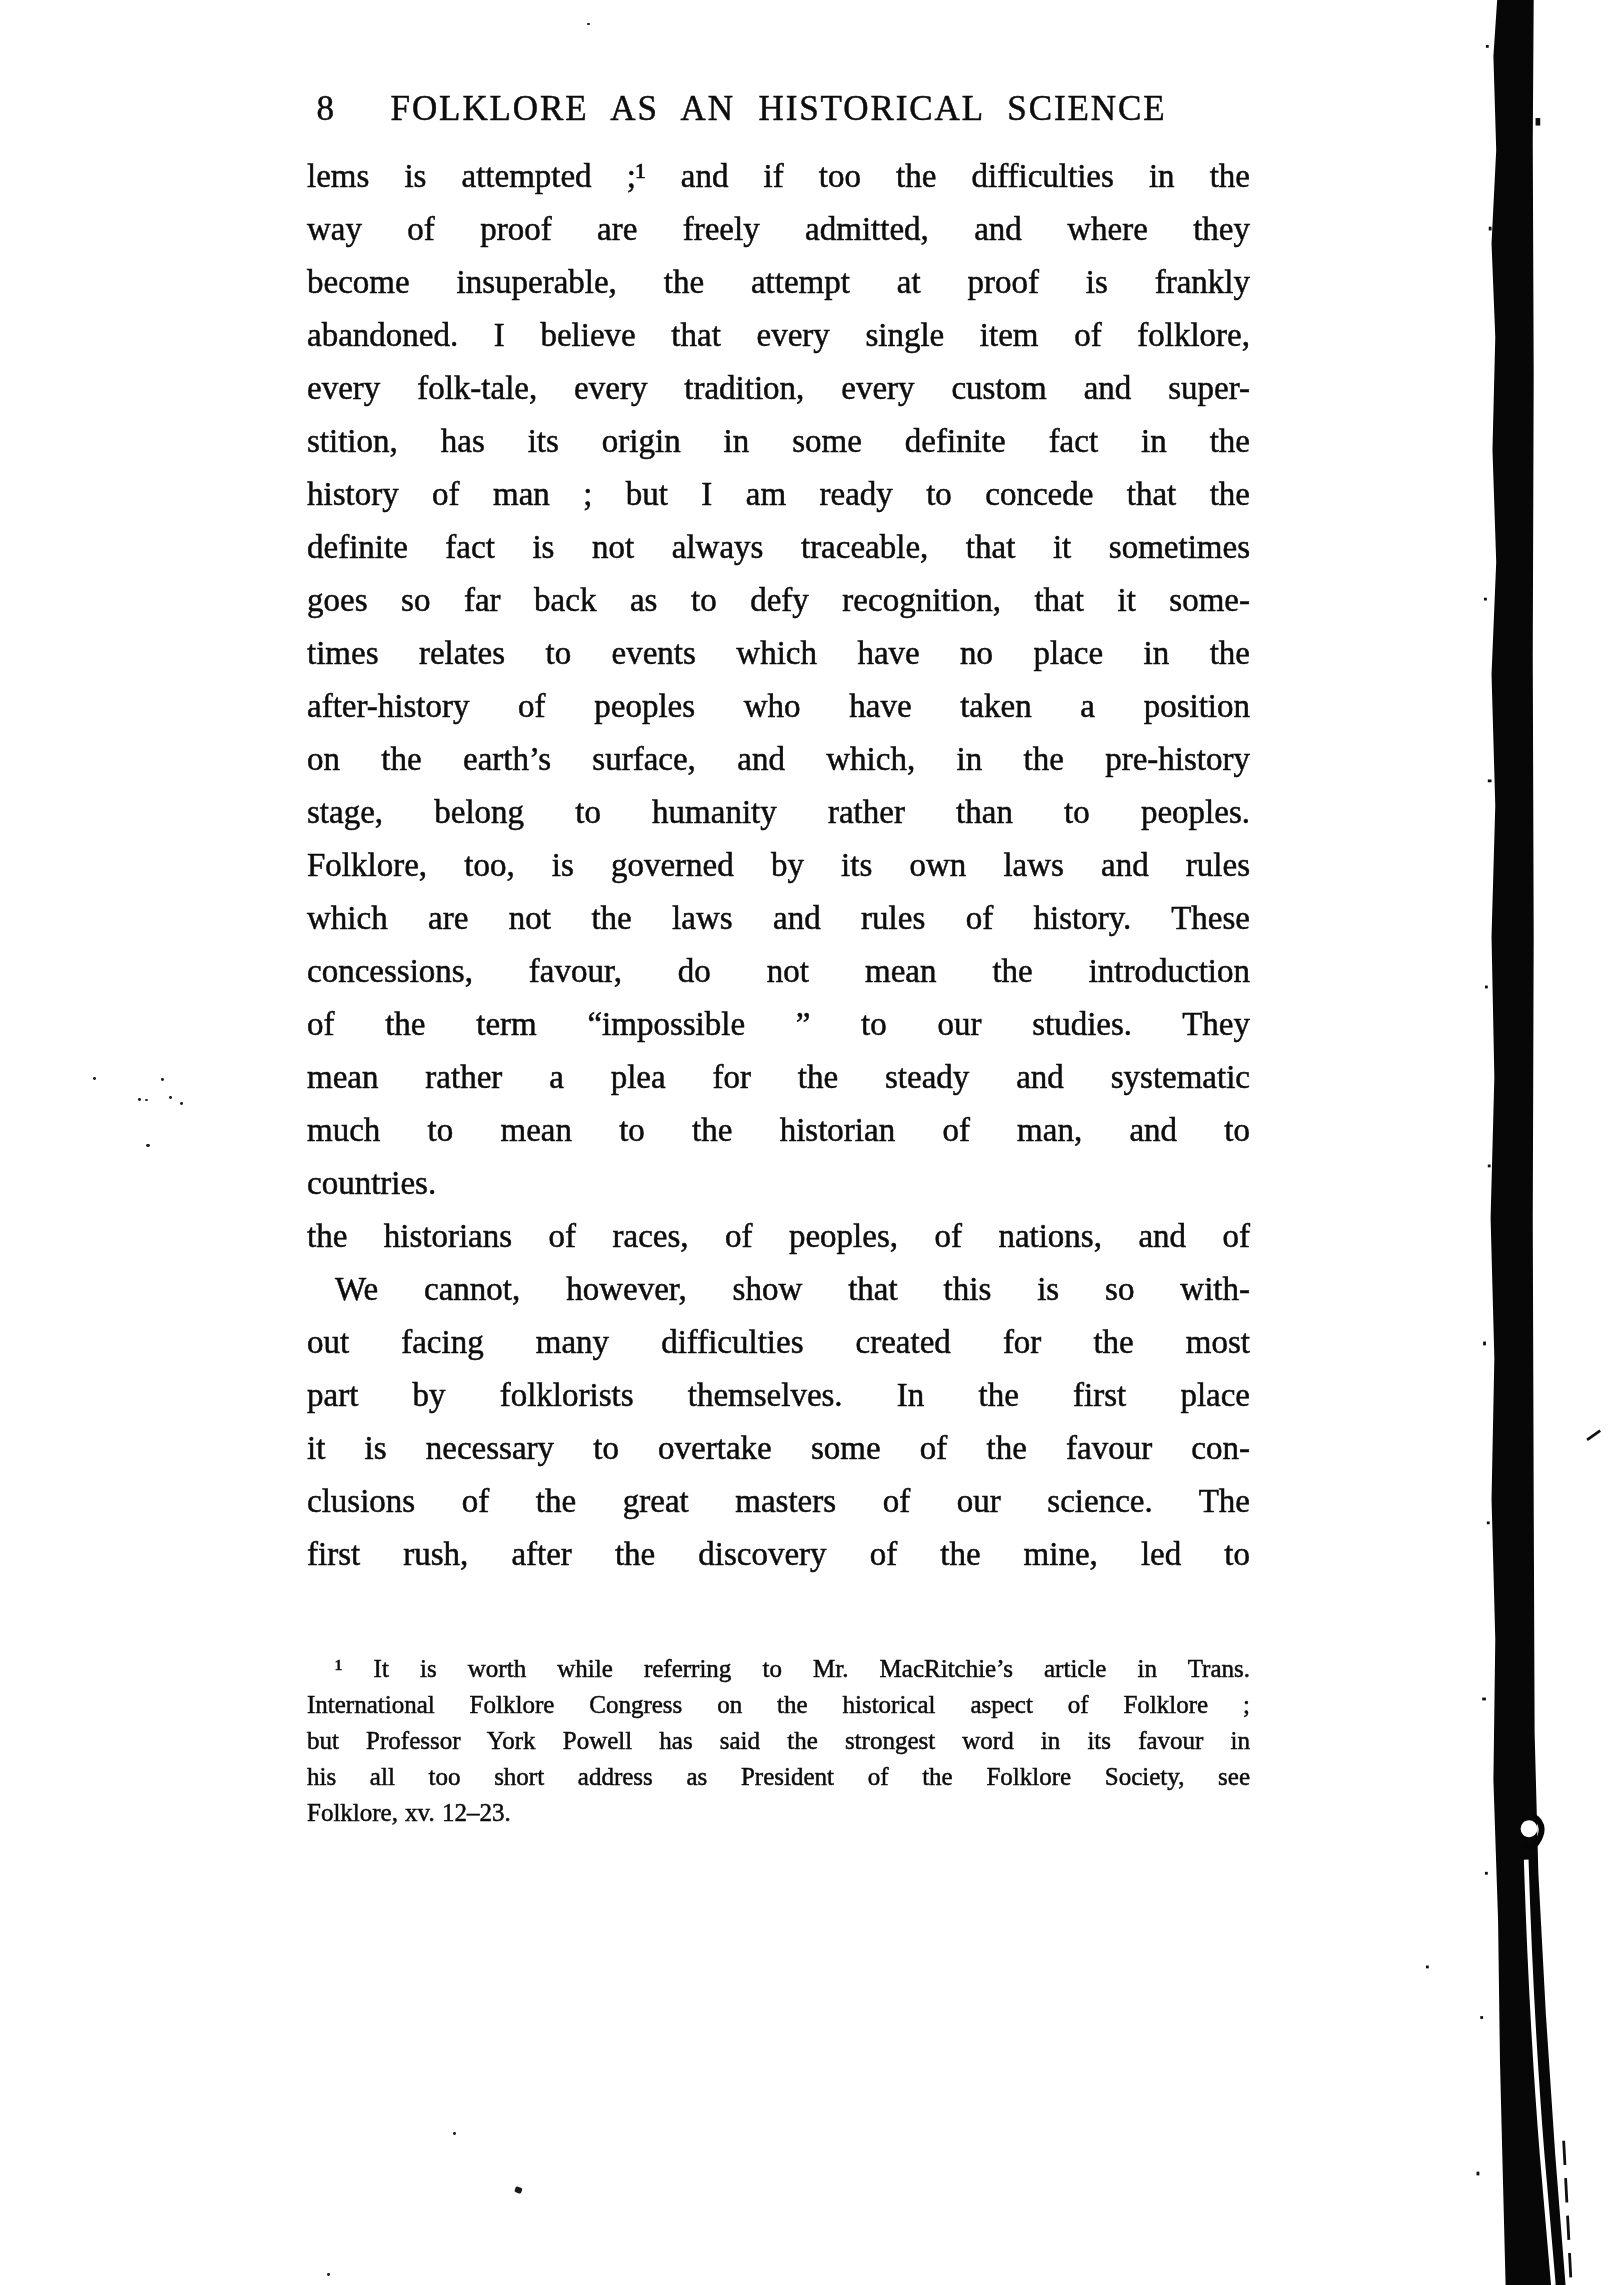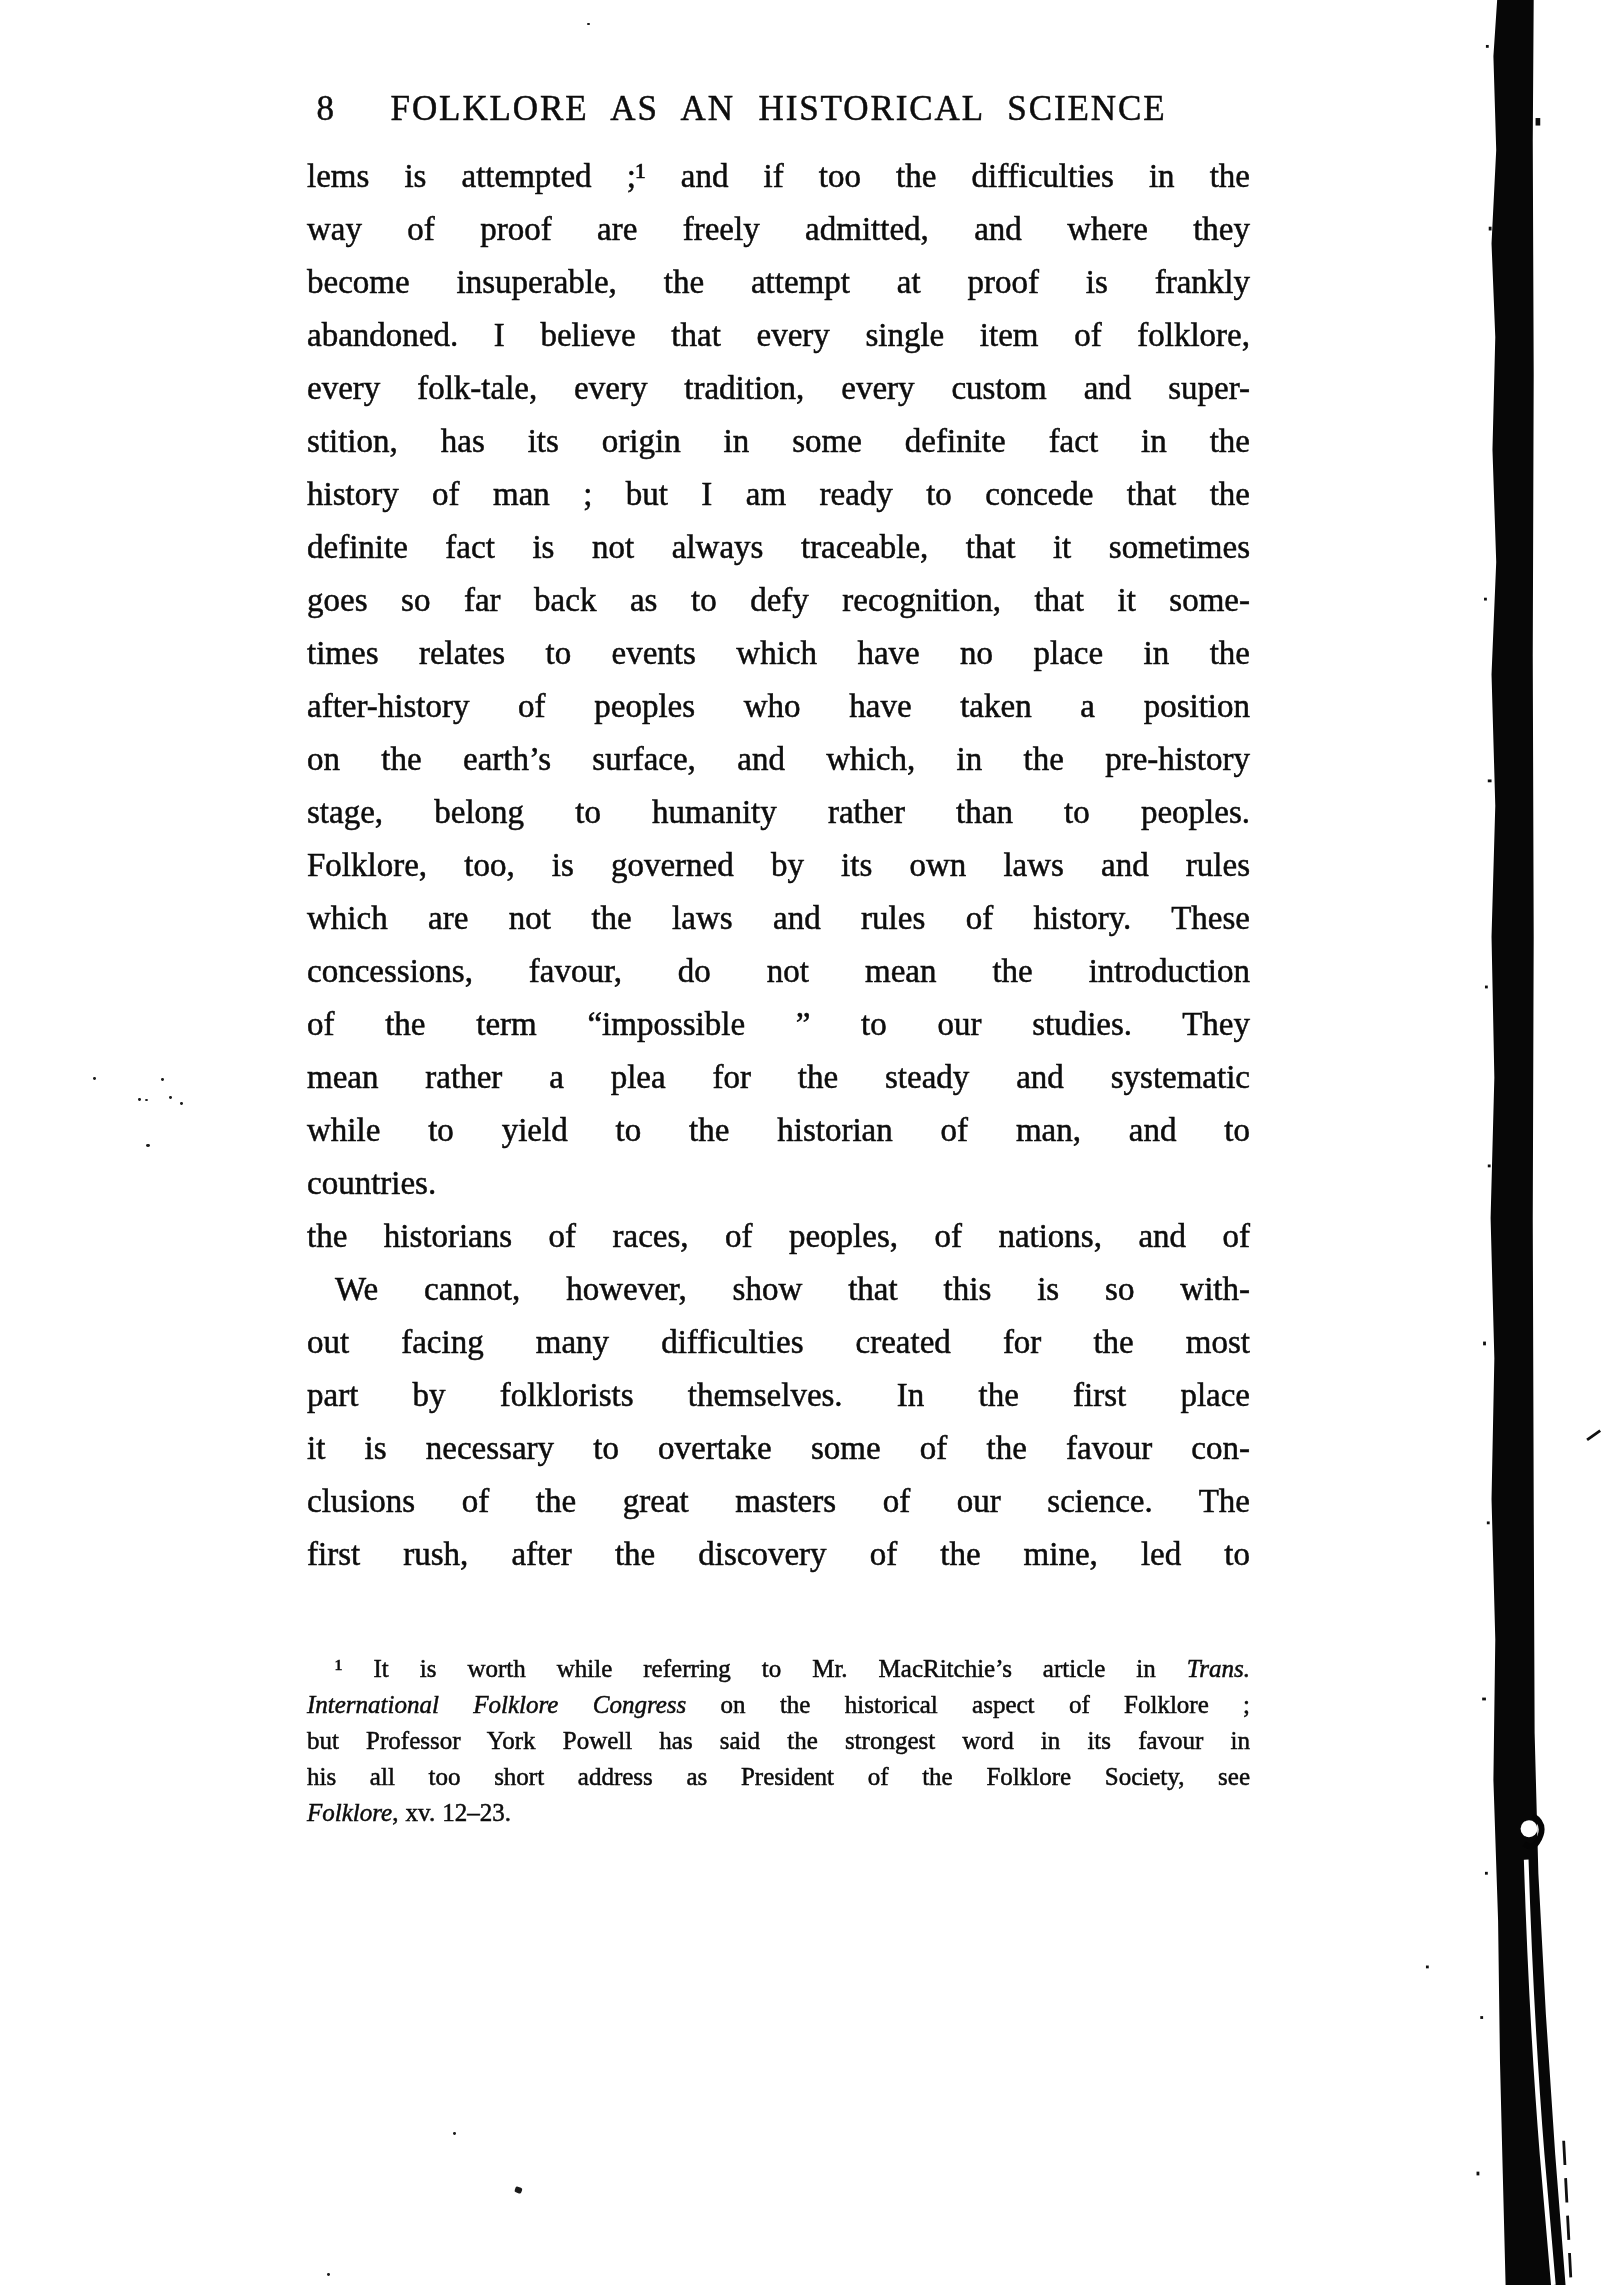--- a/index.html
+++ b/index.html
@@ -27,21 +27,21 @@
     font-size:33px;line-height:53px;word-spacing:1.9px;
   }
   .para{margin:0;padding:0;}
   .footnote{
     position:absolute;left:307px;top:1651px;width:943px;
     font-size:25px;line-height:36px;word-spacing:0.9px;
   }
   .tline{text-align:justify;text-align-last:justify;}
   .tline-last{text-align-last:left;}
   .tline-indent{text-indent:28px;}
-  .italic{font-style:italic;}
+  .italic{}
   .speck{position:absolute;background:#1a1a1a;border-radius:50%;}
   .band-svg{position:absolute;left:0;top:0;pointer-events:none;}
 </style>
 </head>
 <body>
 
 <div class="page" style="--paper: #ffffff; --ink: #0d0d0d;">
 
   <div class="header">
     <span class="pagenum">8</span>
@@ -61,21 +61,21 @@
         <div class="tline">goes so far back as to defy recognition, that it some-</div>
         <div class="tline">times relates to events which have no place in the</div>
         <div class="tline">after-history of peoples who have taken a position</div>
         <div class="tline">on the earth’s surface, and which, in the pre-history</div>
         <div class="tline">stage, belong to humanity rather than to peoples.</div>
         <div class="tline">Folklore, too, is governed by its own laws and rules</div>
         <div class="tline">which are not the laws and rules of history. These</div>
         <div class="tline">concessions, favour, do not mean the introduction</div>
         <div class="tline">of the term “impossible ” to our studies. They</div>
         <div class="tline">mean rather a plea for the steady and systematic</div>
-        <div class="tline">while to yield to the historian of man, and to</div>
+        <div class="tline">much to mean to the historian of man, and to</div>
         <div class="tline tline-last">countries.</div>
         <div class="tline">the historians of races, of peoples, of nations, and of</div>
       </div>
     <div class="para">
         <div class="tline tline-indent">We cannot, however, show that this is so with-</div>
         <div class="tline">out facing many difficulties created for the most</div>
         <div class="tline">part by folklorists themselves. In the first place</div>
         <div class="tline">it is necessary to overtake some of the favour con-</div>
         <div class="tline">clusions of the great masters of our science. The</div>
         <div class="tline">first rush, after the discovery of the mine, led to</div>

